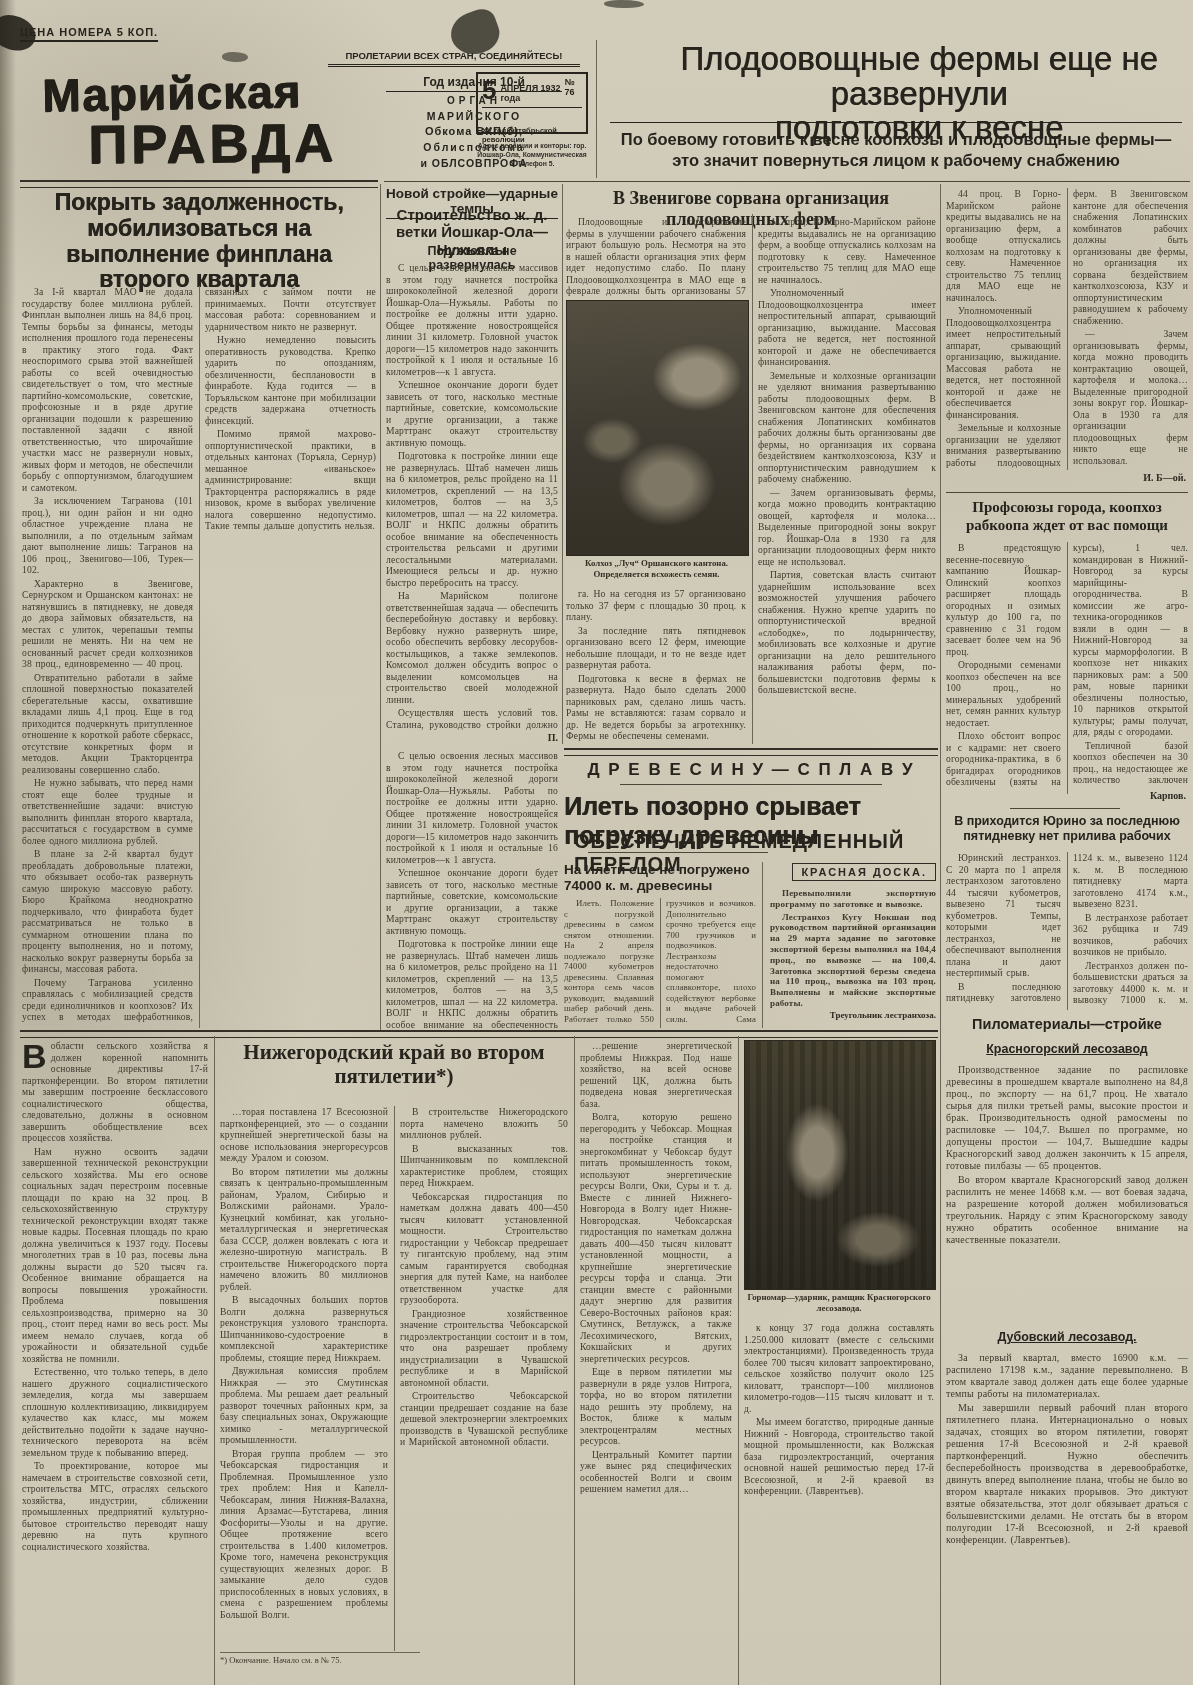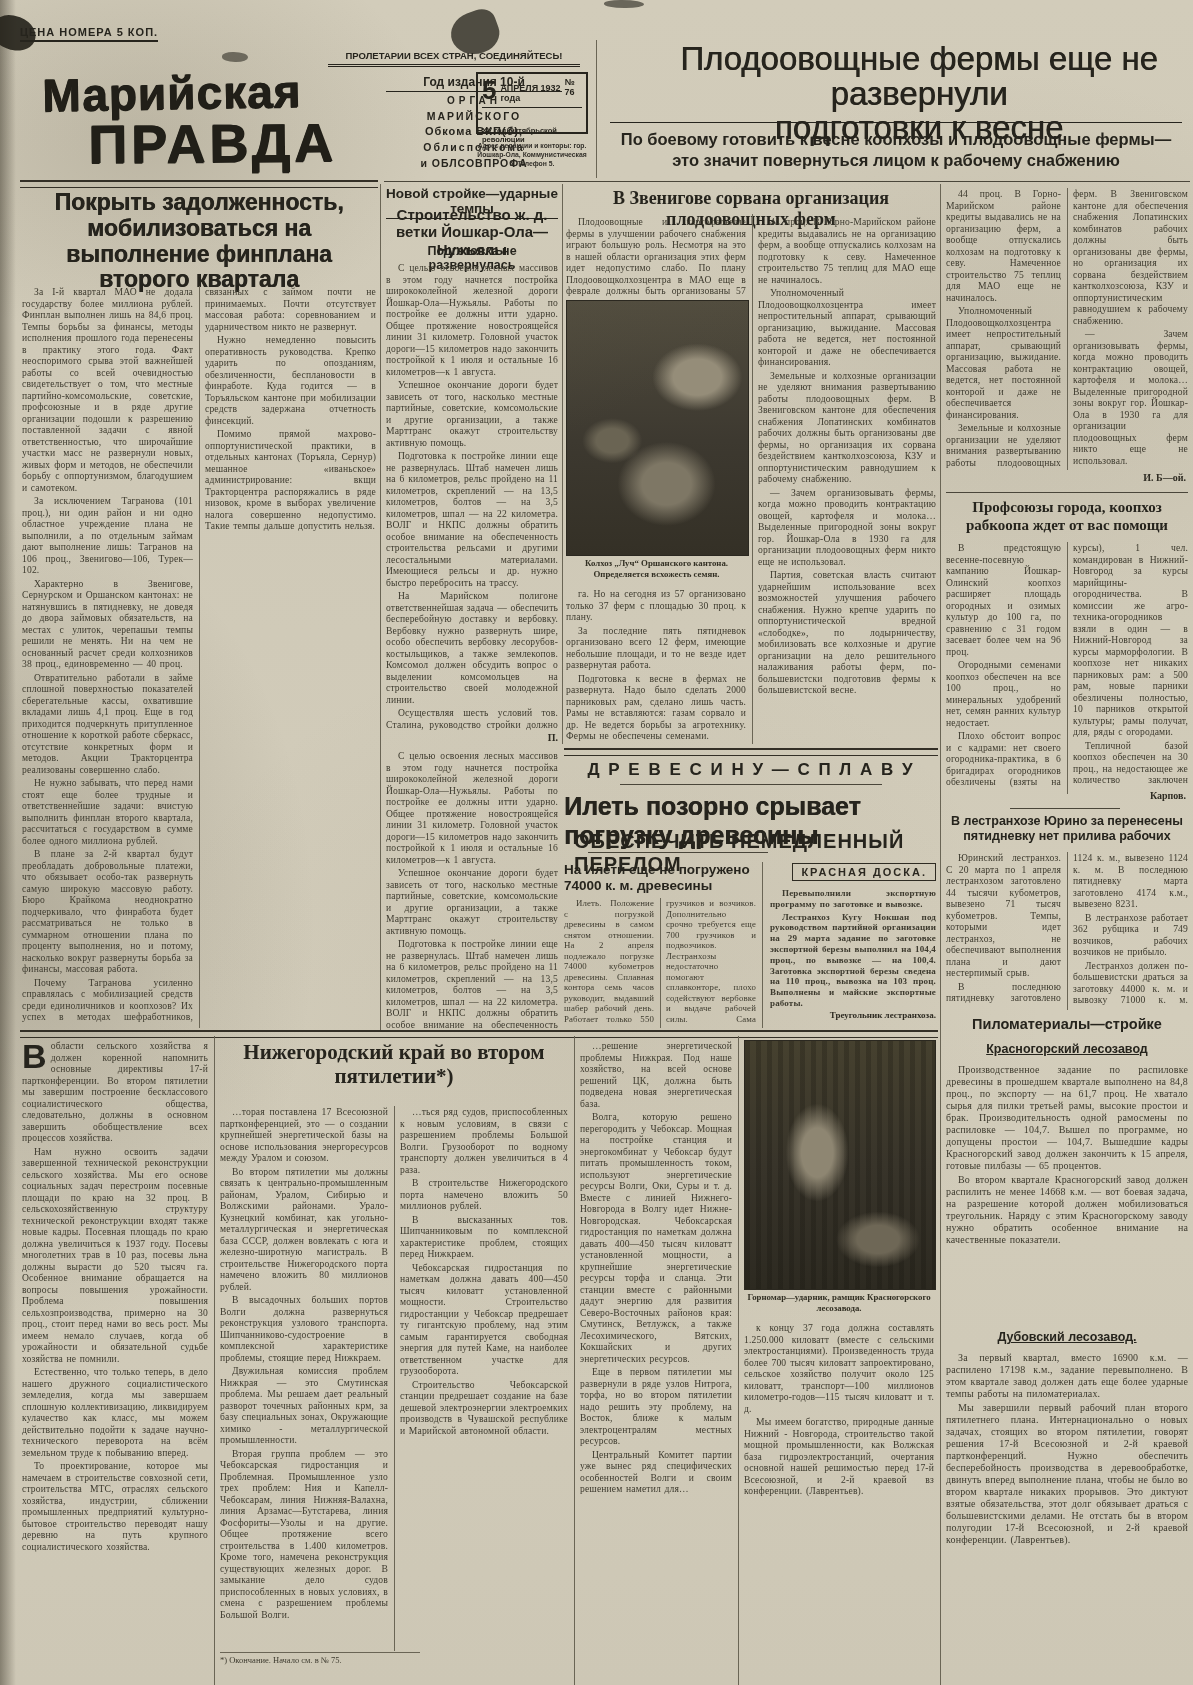--- a/index.html
+++ b/index.html
@@ -154,21 +154,21 @@
   <div class="abs sans ink center" style="left:946px;top:498px;width:242px;font-size:15px;font-weight:bold;font-family:'Liberation Serif',serif;line-height:1.2;">Профсоюзы города, коопхоз рабкоопа ждет от вас помощи</div>
   <div class="abs body-text cols2" style="left:946px;top:542px;width:242px;height:252px;">
       <p>В предстоящую весенне-посевную кампанию Йошкар-Олинский коопхоз расширяет площадь огородных и озимых культур до 100 га, по сравнению с 31 годом засевает более чем на 96 проц.</p>
       <p>Огородными семенами коопхоз обеспечен на все 100 проц., но минеральных удобрений нет, семян ранних культур недостает.</p>
       <p>Плохо обстоит вопрос и с кадрами: нет своего огородника-практика, в 6 бригадирах огородников обезличены (взяты на курсы), 1 чел. командирован в Нижний-Новгород за курсы марийщины-огородничества. В комиссии же агро-техника-огородников взяли в один — в Нижний-Новгород за курсы марморфологии. В коопхозе нет никаких парниковых рам: а 500 рам, новые парники обезличены полностью, 10 парников открытой культуры; рамы получат, для, ряды с огородами.</p>
       <p>Тепличной базой коопхоз обеспечен на 30 проц., на недостающее же количество заключен договор о машинно-тракторной станцией.</p>
     </div>
   <div class="abs sig" style="left:1060px;top:790px;width:126px;">Карпов.</div>
 
   <div class="hrule" style="left:1010px;top:808px;width:110px;"></div>
-  <div class="abs sans ink center" style="left:946px;top:814px;width:242px;font-size:12.5px;font-weight:bold;line-height:1.2;">В лестранхозе Юрино за перенесены пятидневку нет прилива рабочих</div>
+  <div class="abs sans ink center" style="left:946px;top:814px;width:242px;font-size:12.5px;font-weight:bold;line-height:1.2;">В приходится Юрино за последнюю пятидневку нет прилива рабочих</div>
   <div class="abs body-text cols2" style="left:946px;top:852px;width:242px;height:158px;">
       <p>Юринский лестранхоз. С 20 марта по 1 апреля лестранхозом заготовлено 44 тысячи кубометров, вывезено 71 тысяч кубометров. Темпы, которыми идет лестранхоз, не обеспечивают выполнения плана и дают нестерпимый срыв.</p>
       <p>В последнюю пятидневку заготовлено 1124 к. м., вывезено 1124 к. м. В последнюю пятидневку марта заготовлено 4174 к.м., вывезено 8231.</p>
       <p>В лестранхозе работает 362 рубщика и 749 возчиков, рабочих возчиков не прибыло.</p>
       <p>Лестранхоз должен по-большевистски драться за заготовку 44000 к. м. и вывозку 71000 к. м. Нужно сейчас же обеспечить массовый выход рабгужсилы.</p>
     </div>
 
   <div class="abs sans ink center" style="left:946px;top:1016px;width:242px;font-size:14.5px;font-weight:bold;">Пиломатериалы—стройке</div>
   <div class="abs sans ink center" style="left:946px;top:1042px;width:242px;font-size:12.5px;font-weight:bold;text-decoration:underline;">Красногорский лесозавод</div>
   <div class="abs body-text" style="left:946px;top:1064px;width:242px;height:262px;font-size:10px;">
@@ -221,24 +221,24 @@
   </div>
   <div class="vrule" style="left:394px;top:1106px;height:545px;"></div>
   <div class="abs body-text" style="left:220px;top:1106px;width:168px;height:540px;">
       <p>…торая поставлена 17 Всесоюзной партконференцией, это — о создании крупнейшей энергетической базы на основе использования энергоресурсов между Уралом и союзом.</p>
       <p>Во втором пятилетии мы должны связать к центрально-промышленным районам, Уралом, Сибирью и Волжскими районами. Урало-Кузнецкий комбинат, как угольно-металлургическая и энергетическая база СССР, должен вовлекать с юга и железно-широтную магистраль. В строительстве Нижегородского порта намечено вложить 80 миллионов рублей.</p>
       <p>В высадочных больших портов Волги должна развернуться реконструкция узлового транспорта. Шипчанниково-судостроение в комплексной характеристике проблемы, стоящие перед Нижкраем.</p>
       <p>Двужильная комиссия проблем Нижкрая — это Смутинская проблема. Мы решаем дает реальный разворот точечных районных крм, за базу специальных зонах, Окружающие химико - металлургической промышленности.</p>
       <p>Вторая группа проблем — это Чебоксарская гидростанция и Проблемная. Промышленное узло трех проблем: Ния и Капелл-Чебоксарам, линия Нижняя-Валахна, линия Арзамас—Бутстарева, линия Фосфориты—Узолы и на другие. Общее протяжение всего строительства в 1.400 километров. Кроме того, намечена реконструкция существующих железных дорог. В замыкание дело судов приспособленных в новых условиях, в смена с разрешением проблемы Большой Волги.</p>
     </div>
   <div class="abs body-text" style="left:400px;top:1106px;width:168px;height:540px;">
-      <p>…ться ряд судов, приспособленных к новым условиям, в связи с разрешением проблемы Большой Волги. Грузооборот по водному транспорту должен увеличиться в 4 раза.</p>
       <p>В строительстве Нижегородского порта намечено вложить 50 миллионов рублей.</p>
       <p>В высказанных тов. Шипчанниковым по комплексной характеристике проблем, стоящих перед Нижкраем.</p>
       <p>Чебоксарская гидростанция по наметкам должна давать 400—450 тысяч киловатт установленной мощности. Строительство гидростанции у Чебоксар предрешает ту гигантскую проблему, над этим самым гарантируется свободная энергия для путей Каме, на наиболее ответственном участке для грузооборота.</p>
+      <p>Грандиозное хозяйственное значение строительства Чебоксарской гидроэлектростанции состоит и в том, что она разрешает проблему индустриализации в Чувашской республике и в Марийской автономной области.</p>
       <p>Строительство Чебоксарской станции предрешает создание на базе дешевой электроэнергии электроемких производств в Чувашской республике и Марийской автономной области.</p>
     </div>
   <div class="abs" style="left:220px;top:1652px;width:200px;font-size:8.5px;color:#3d3a2e;border-top:1px solid #6a6555;padding-top:2px;">*) Окончание. Начало см. в № 75.</div>
 
   <div class="abs body-text" style="left:580px;top:1040px;width:152px;height:640px;">
       <p>…решение энергетической проблемы Нижкрая. Под наше хозяйство, на всей основе решений ЦК, должна быть подведена новая энергетическая база.</p>
       <p>Волга, которую решено перегородить у Чебоксар. Мощная на постройке станция и энергокомбинат у Чебоксар будут питать промышленность током, используют энергетические ресурсы Волги, Оки, Суры и т. д. Вместе с линией Нижнего-Новгорода в Волгу идет Нижне-Новгородская. Чебоксарская гидростанция по наметкам должна давать 400—450 тысяч киловатт установленной мощности, а крупнейшие энергетические ресурсы торфа и сланца. Эти станции вместе с районными дадут энергию для развития Северо-Восточных районов края: Смутинск, Ветлужск, а также Лесохимического, Вятских, Кокшайских и других энергетических ресурсов.</p>
       <p>Еще в первом пятилетии мы развернули в ряде узлов Нитрога, торфа, но во втором пятилетии надо решить эту проблему, на Восток, ближе к малым электроцентралям местных ресурсов.</p>
       <p>Центральный Комитет партии уже вынес ряд специфических особенностей Волги и своим решением наметил для…</p>
     </div>

